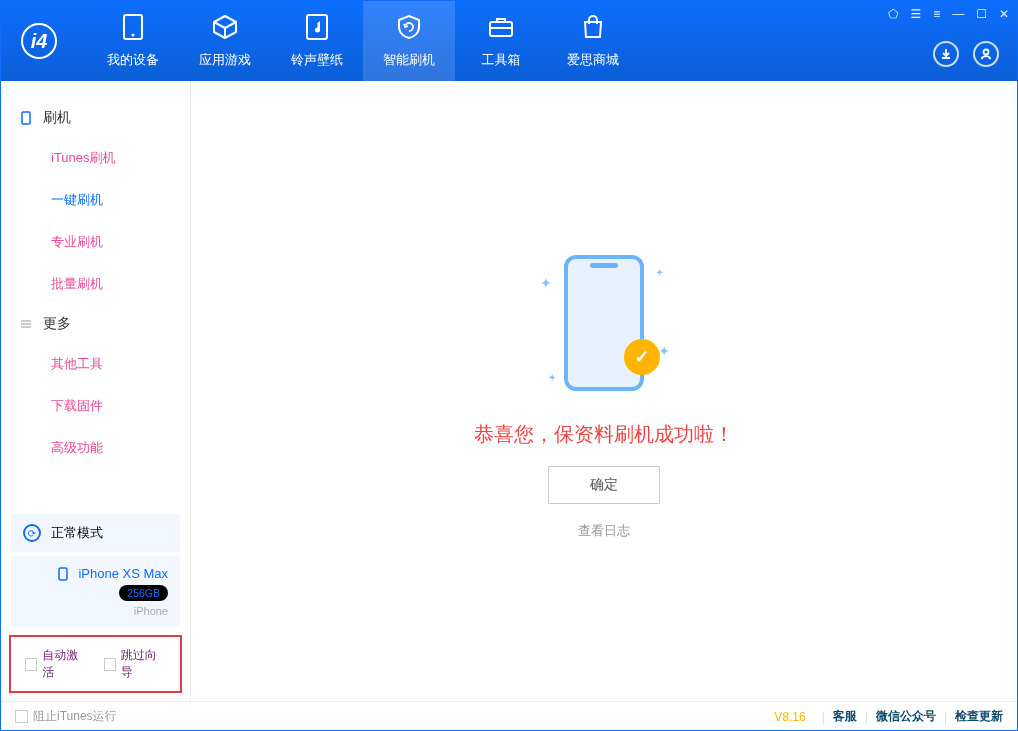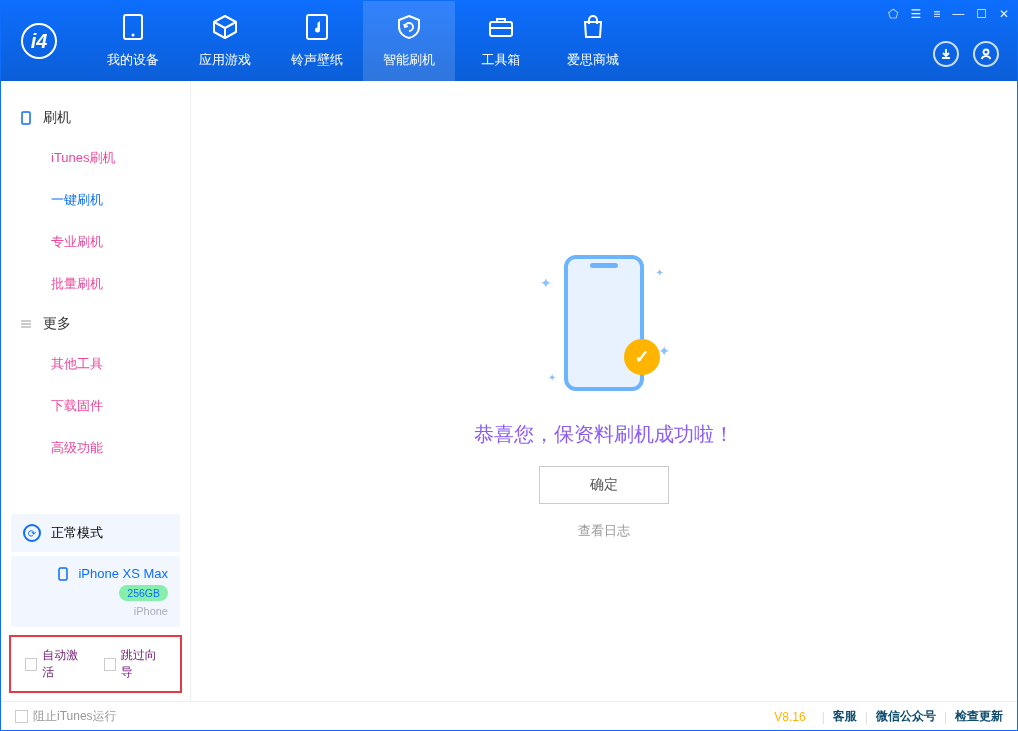--- a/index.html
+++ b/index.html
@@ -27,38 +27,38 @@
 .sidebar { width: 190px; border-right: 1px solid #eee; padding-top: 18px; display: flex; flex-direction: column; }
 .side-group-title { display: flex; align-items: center; gap: 10px; padding: 10px 18px; font-size: 14px; color: #333; font-weight: 500; }
 .side-group-title svg { width: 14px; height: 14px; }
 .side-item { padding: 12px 18px 12px 50px; font-size: 13px; color: #ec4899; cursor: pointer; }
 .side-item.active { color: #0d6efd; }
 
 .device-area { margin-top: auto; }
 .device-block { background: #f2f7ff; margin: 4px 10px; padding: 10px 12px; border-radius: 2px; display: flex; align-items: center; gap: 10px; font-size: 13px; }
 .device-block.info { flex-direction: column; align-items: flex-end; gap: 4px; }
 .device-block .dname { color: #0d6efd; font-weight: 500; display: flex; align-items: center; gap: 8px; }
-.capacity { background: #86efac; color: #0d6efd; font-size: 10.5px; padding: 2px 8px; border-radius: 10px; margin-left: 22px; }
+.capacity { background: #000000; color: #0d6efd; font-size: 10.5px; padding: 2px 8px; border-radius: 10px; margin-left: 22px; }
 .dtype { color: #aab; font-size: 11px; margin-left: 22px; }
 .mode-icon { width: 18px; height: 18px; border: 2px solid #0d6efd; border-radius: 50%; display: flex; align-items: center; justify-content: center; color: #0d6efd; font-size: 10px; }
 
 .checkbox-row { display: flex; gap: 16px; padding: 10px 14px; border: 2px solid #e63946; margin: 8px; font-size: 12px; color: #701a75; }
 .chk { display: flex; align-items: center; gap: 5px; cursor: pointer; }
 .chk-box { width: 13px; height: 13px; border: 1px solid #ccc; }
 
 .main { flex: 1; display: flex; flex-direction: column; align-items: center; justify-content: center; gap: 18px; position: relative; }
 .success-img { width: 140px; height: 160px; position: relative; display: flex; align-items: center; justify-content: center; }
 .phone-frame { width: 80px; height: 136px; border: 4px solid #6db4ff; border-radius: 12px; background: #e8f2ff; position: relative; }
 .phone-frame::before { content: ""; position: absolute; top: 4px; left: 50%; transform: translateX(-50%); width: 28px; height: 5px; background: #6db4ff; border-radius: 3px; }
 .check-badge { position: absolute; bottom: 28px; right: 14px; width: 36px; height: 36px; background: #ffb400; border-radius: 50%; display: flex; align-items: center; justify-content: center; color: #fff; font-size: 18px; font-weight: bold; }
 .sparkle { position: absolute; color: #88c3ff; font-size: 14px; }
 .sp1 { top: 32px; left: 6px; } .sp2 { top: 24px; right: 10px; font-size: 10px; } .sp3 { bottom: 20px; left: 14px; font-size: 10px; } .sp4 { bottom: 44px; right: 4px; }
 
-.success-text { font-size: 20px; color: #8b5cf6; }
-.ok-btn { width: 130px; height: 38px; border: 1px solid #ccc; background: #fff; font-size: 14px; color: #555; cursor: pointer; }
+.success-text { font-size: 20px; color: #ef4444; }
+.ok-btn { width: 112px; height: 38px; border: 1px solid #ccc; background: #fff; font-size: 14px; color: #555; cursor: pointer; }
 .log-link { font-size: 13px; color: #999; cursor: pointer; }
 
 .footer { height: 30px; border-top: 1px solid #eee; display: flex; align-items: center; padding: 0 14px; font-size: 12px; color: #999; }
 .footer .left { display: flex; align-items: center; gap: 6px; }
 .footer .right { margin-left: auto; display: flex; align-items: center; gap: 8px; }
 .footer .sep { color: #ddd; }
 .footer .version { color: #ffb400; margin-right: 8px; }
 .footer .link { cursor: pointer; color: #0c4a6e; font-weight: bold; }
 </style>
 </head>

